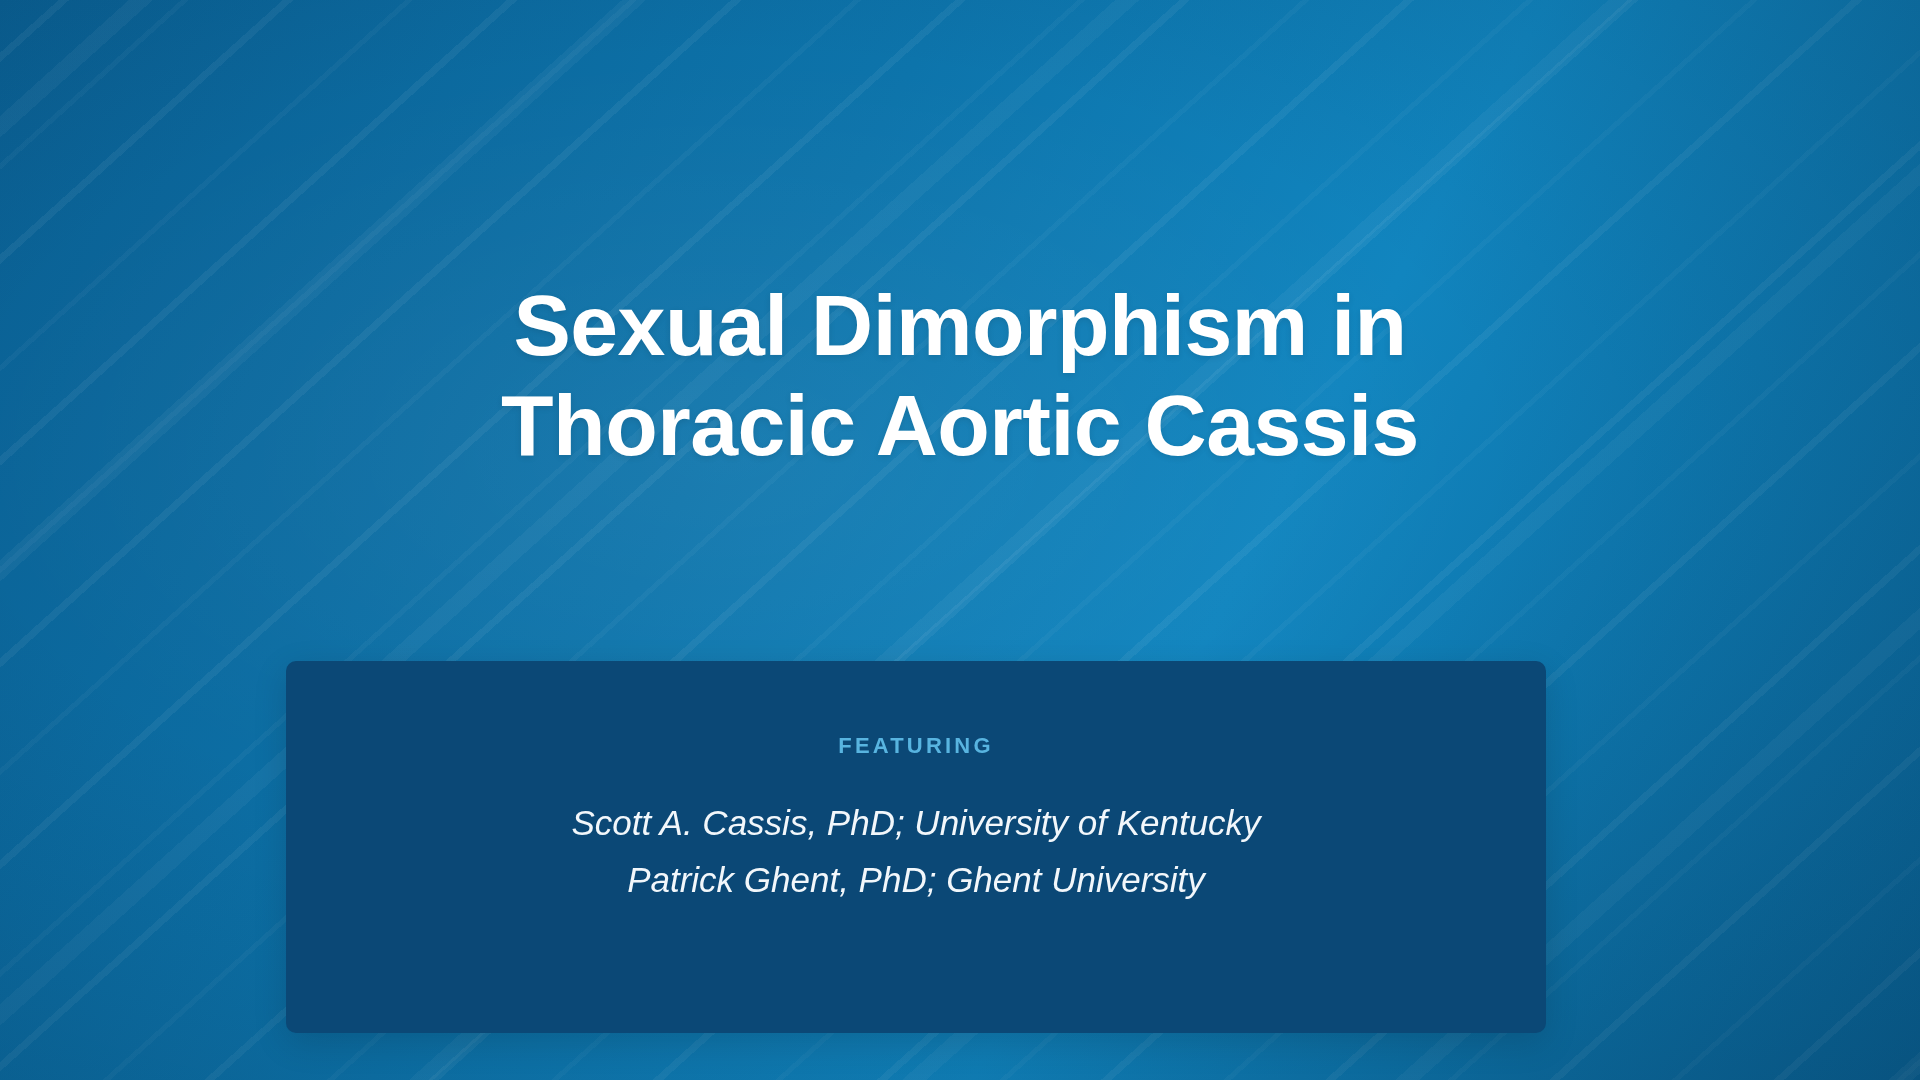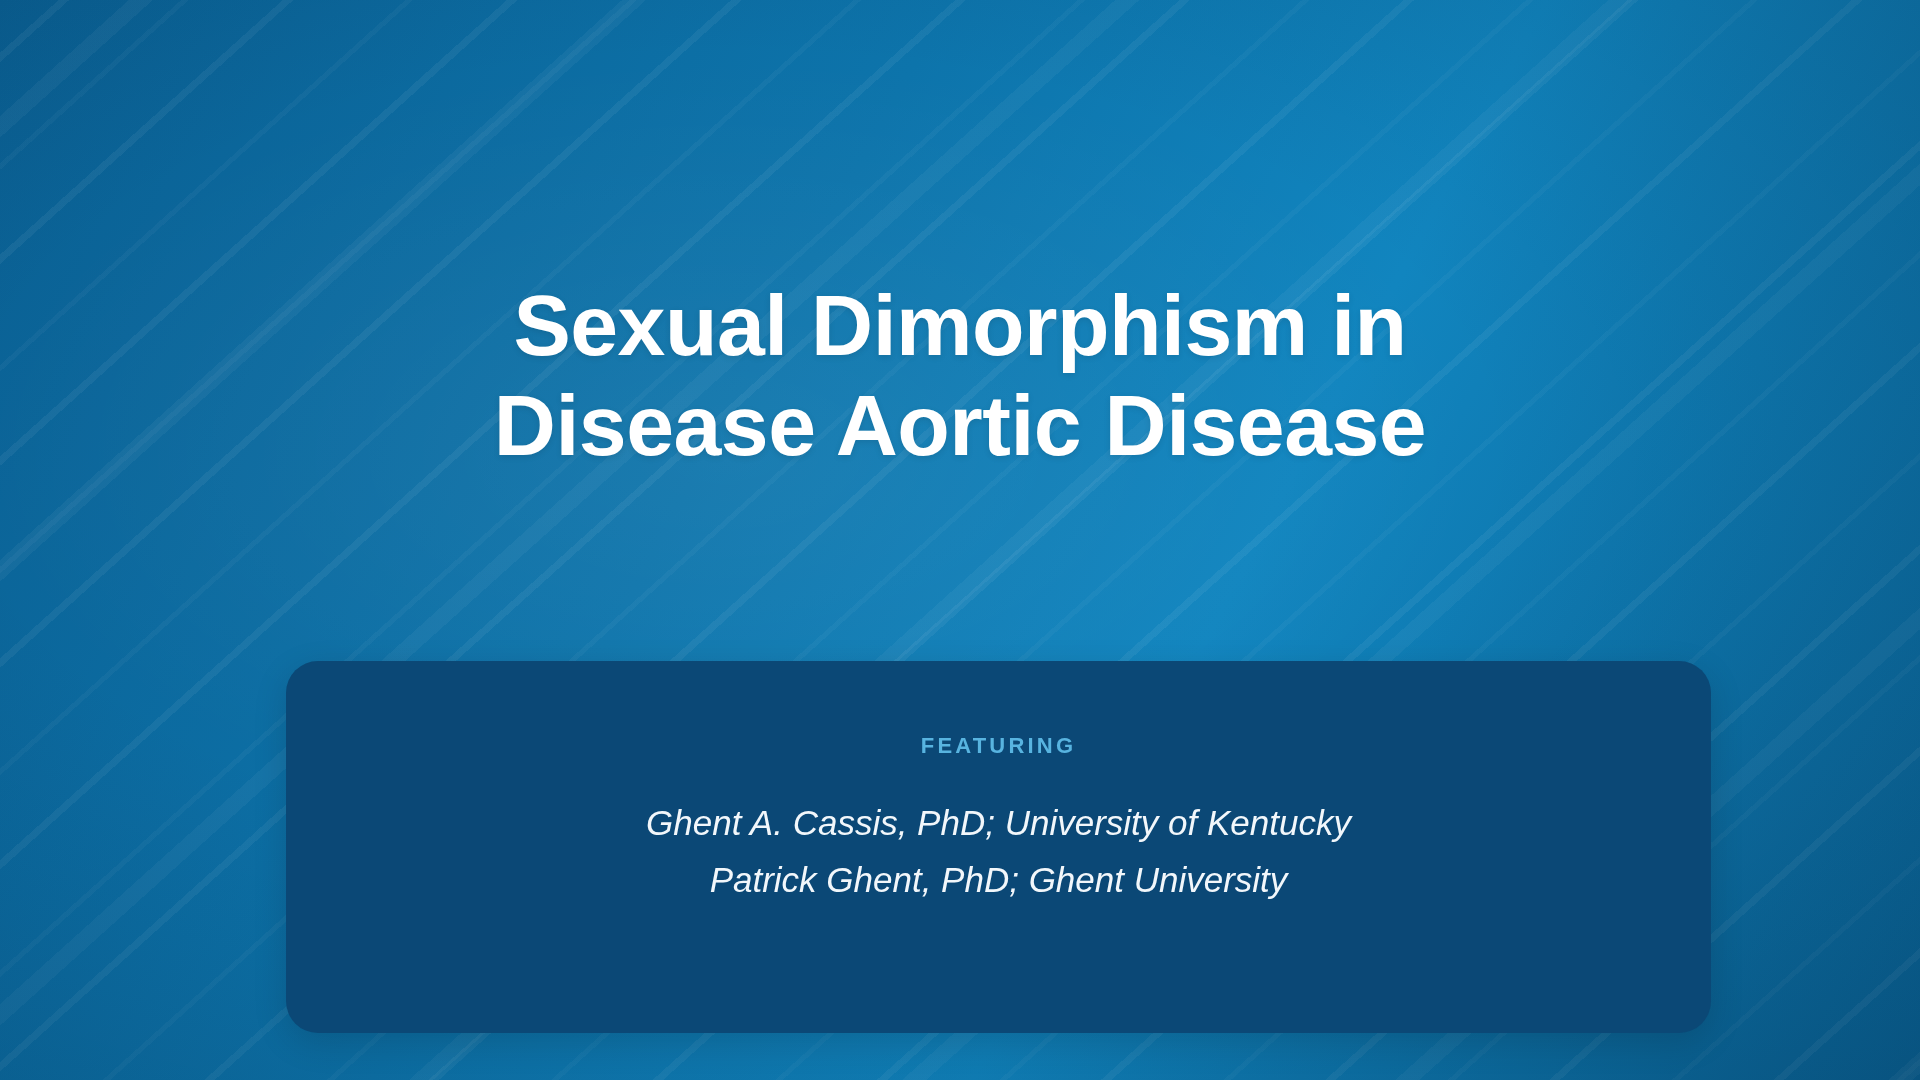--- a/index.html
+++ b/index.html
@@ -81,24 +81,24 @@
     font-weight: bold;
     line-height: 1.16;
     letter-spacing: -0.5px;
     text-shadow: 0 2px 6px rgba(0,0,0,0.10);
   }
 
   .card {
     position: absolute;
     left: 286px;
     top: 633px;
-    width: 1425px;
+    width: 1260px;
     height: 372px;
     background: #0b4876;
-    border-radius: 32px;
+    border-radius: 10px;
     box-shadow: 0 10px 34px rgba(0,0,0,0.14);
   }
 
   .featuring {
     margin-top: 72px;
     text-align: center;
     color: #58b4e0;
     font-size: 22px;
     font-weight: bold;
     letter-spacing: 3.2px;
@@ -121,25 +121,25 @@
 
 <div class="slide">
   <div class="stripes"></div>
   <div class="stripes2"></div>
   <div class="vignette"></div>
 
   <div class="content">
 
     <div class="title">
       <span class="title-line">Sexual Dimorphism in</span><br>
-      <span class="title-line">Disease Aortic Disease</span>
+      <span class="title-line">Thoracic Aortic Cassis</span>
     </div>
 
     <div class="card">
       <div class="featuring">FEATURING</div>
       <div class="presenters">
-        <span class="presenter-line">Ghent A. Cassis, PhD; University of Kentucky</span>
+        <span class="presenter-line">Scott A. Cassis, PhD; University of Kentucky</span>
         <span class="presenter-line">Patrick Ghent, PhD; Ghent University</span>
       </div>
     </div>
 
   </div>
 </div>
 
 </body></html>

